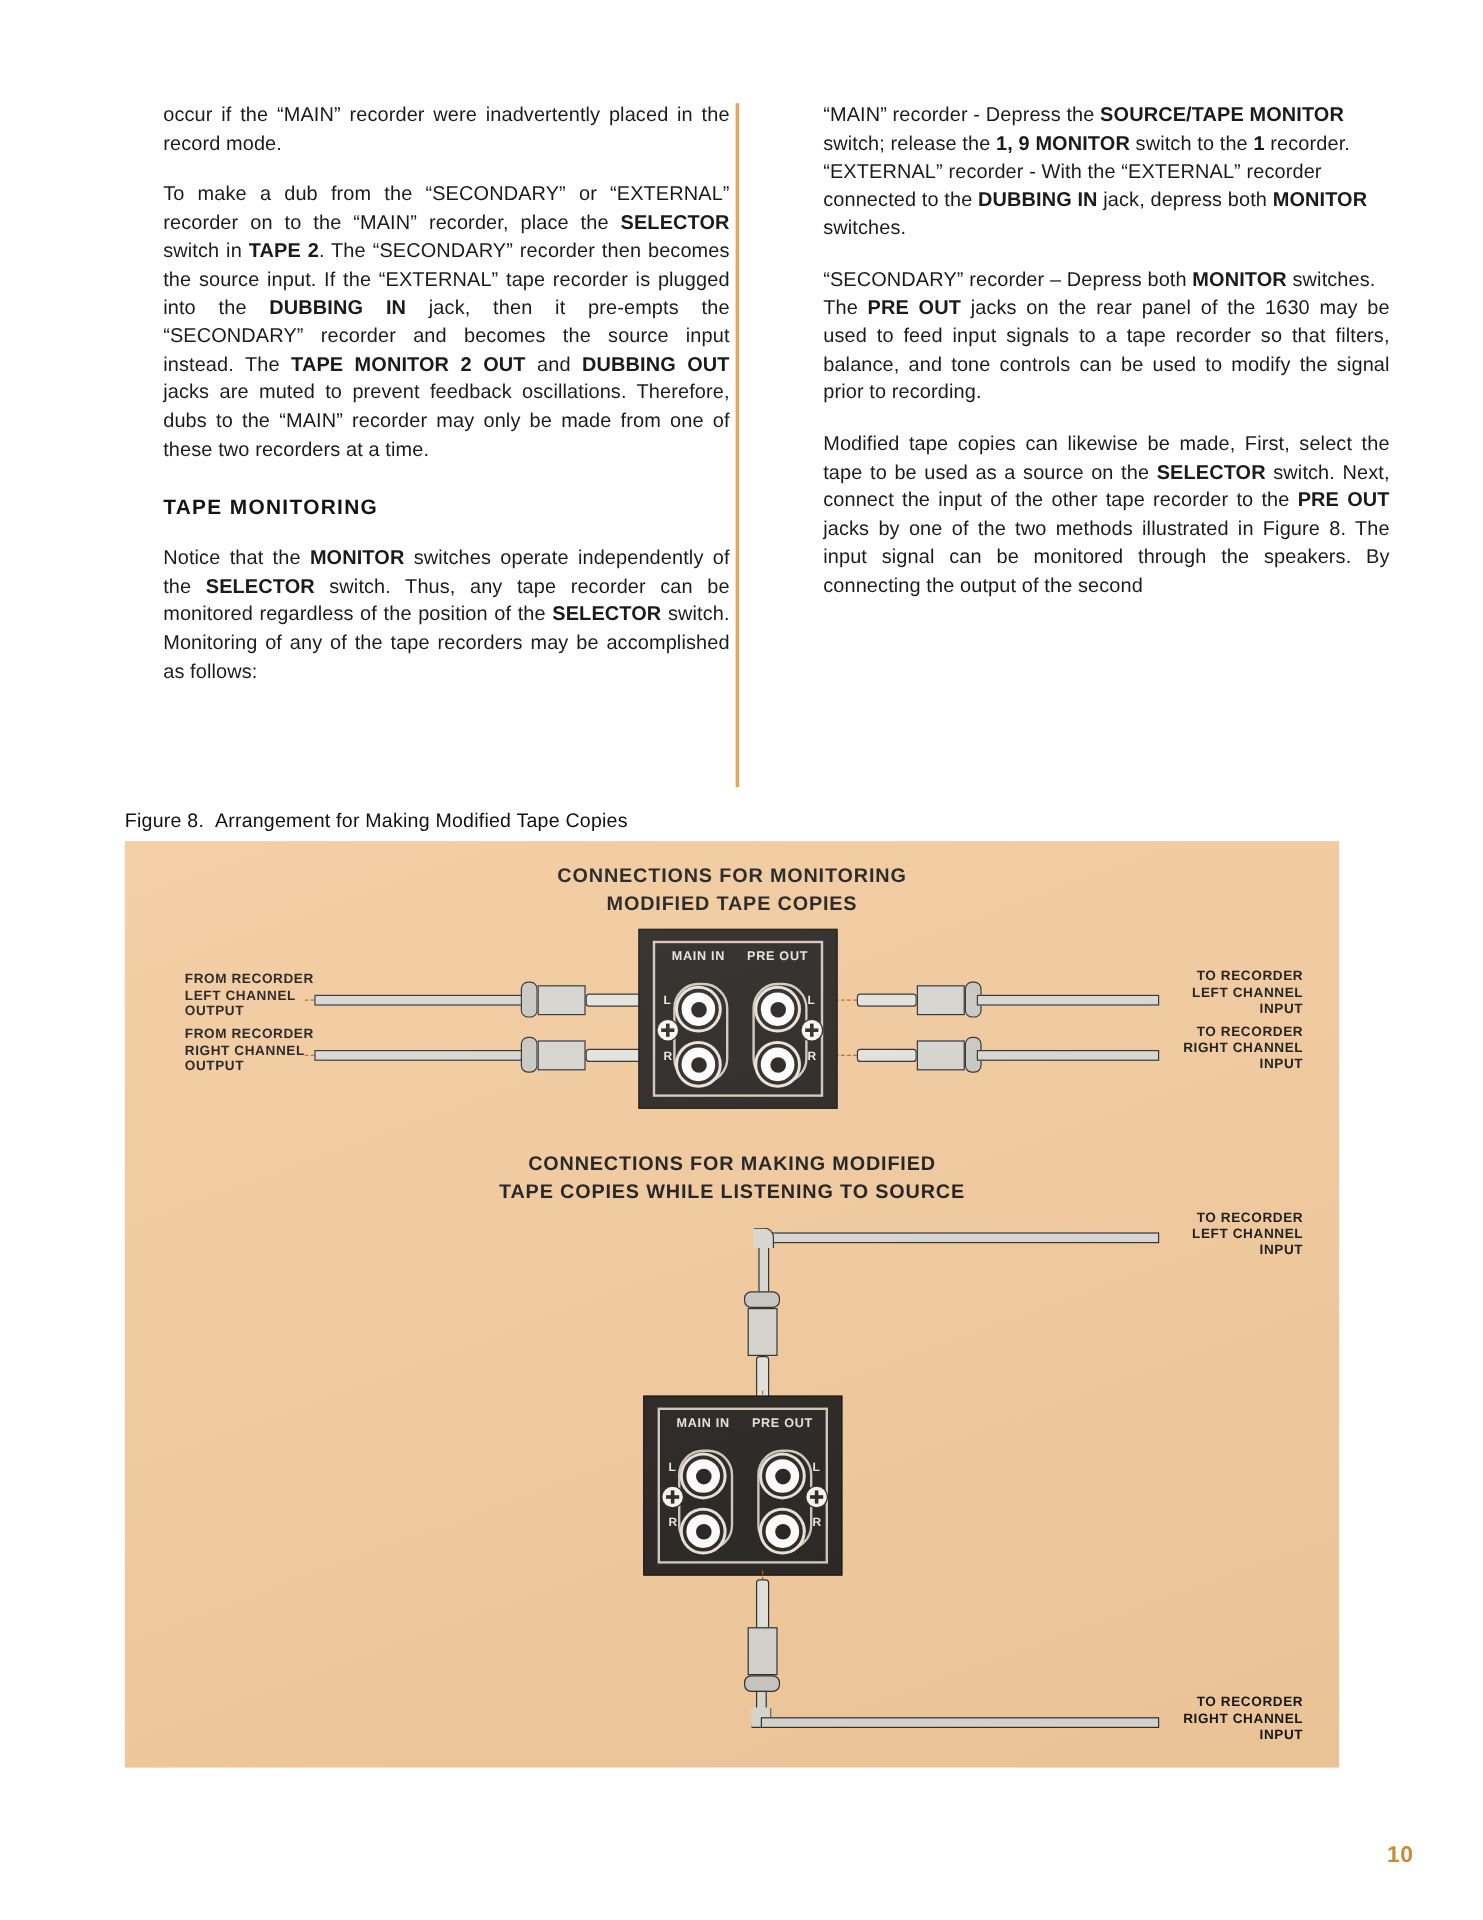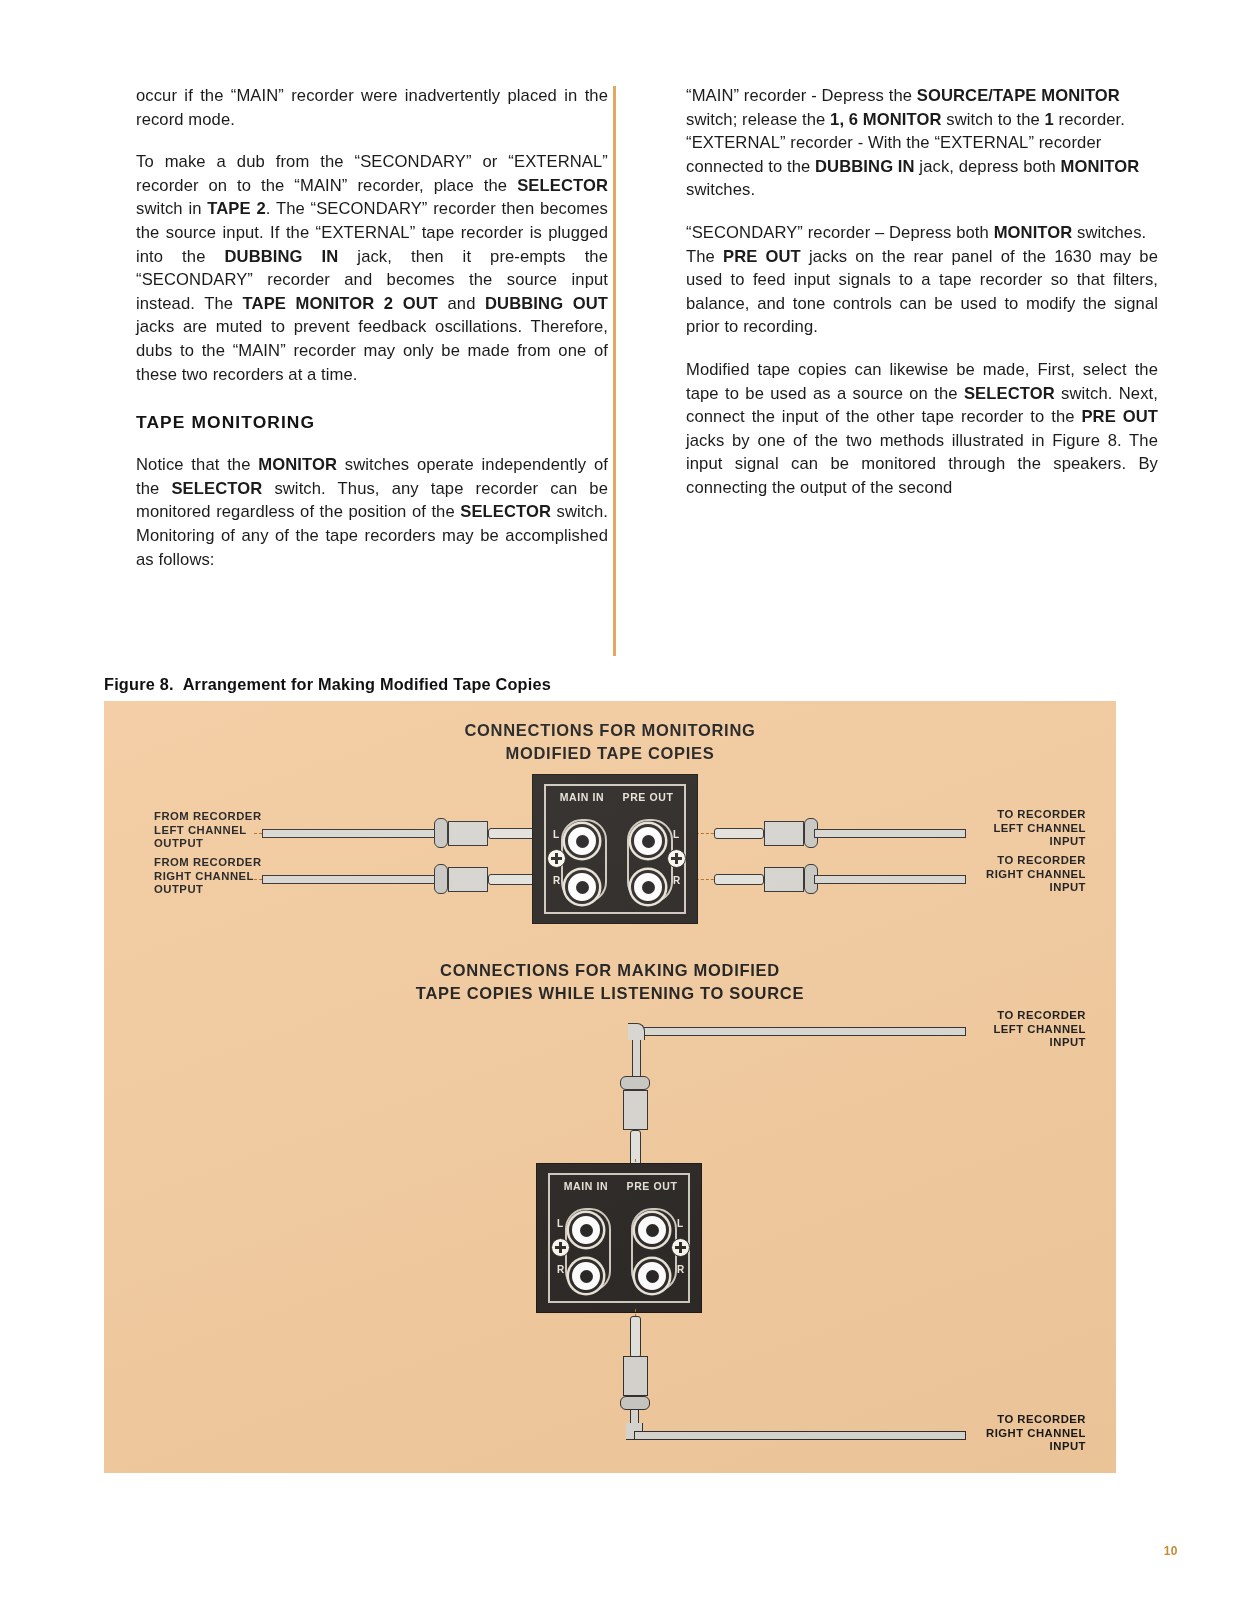--- a/index.html
+++ b/index.html
@@ -61,21 +61,21 @@
     color: #141414;
   }
   h2.section.tight-top { margin-top: 8px; }
 
   
   .fig-caption {
     position: absolute;
     left: 104px;
     top: 675px;
     font-size: 16.3px;
-    font-weight: bold;
+    font-weight: normal;
     color: #101010;
     letter-spacing: 0.2px;
     font-stretch: condensed;
   }
   .fig-caption .num { margin-right: 9px; }
 
   
   .figure {
     position: absolute;
     left: 104px;
@@ -230,42 +230,42 @@
     white-space: pre-line;
   }
   .term-label.right { text-align: right; }
   .term-label.left  { text-align: left; }
 
   
   .page-num {
     position: absolute;
     right: 58px;
     bottom: 42px;
-    font-size: 12px;
+    font-size: 19px;
     font-weight: bold;
     color: #c88b36;
     letter-spacing: 0.5px;
   }
 </style>
 </head>
 <body>
 
 <div class="col-divider"></div>
 
 <div class="columns">
 
   <div class="col col-left">
     <p class="body"><span>occur if the “MAIN” recorder were inadvertently placed in the record mode.</span></p>
     <p class="body"><span>To make a dub from the “SECONDARY” or “EXTERNAL” recorder on to the “MAIN” recorder, place the </span><b>SELECTOR</b><span> switch in </span><b>TAPE 2</b><span>. The “SECONDARY” recorder then becomes the source input. If the “EXTERNAL” tape recorder is plugged into the </span><b>DUBBING IN</b><span> jack, then it pre-empts the “SECONDARY” recorder and becomes the source input instead. The </span><b>TAPE MONITOR 2 OUT</b><span> and </span><b>DUBBING OUT</b><span> jacks are muted to prevent feedback oscillations. Therefore, dubs to the “MAIN” recorder may only be made from one of these two recorders at a time.</span></p>
     <h2 class="section">TAPE MONITORING</h2>
     <p class="body"><span>Notice that the </span><b>MONITOR</b><span> switches operate independently of the </span><b>SELECTOR</b><span> switch. Thus, any tape recorder can be monitored regardless of the position of the </span><b>SELECTOR</b><span> switch. Monitoring of any of the tape recorders may be accomplished as follows:</span></p>
   </div>
 
   <div class="col col-right">
-    <p class="body tight nojust"><span>“MAIN” recorder - Depress the </span><b>SOURCE/TAPE MONITOR</b><span> switch; release the </span><b>1, 6 MONITOR</b><span> switch to the </span><b>1</b><span> recorder.</span></p>
+    <p class="body tight nojust"><span>“MAIN” recorder - Depress the </span><b>SOURCE/TAPE MONITOR</b><span> switch; release the </span><b>1, 9 MONITOR</b><span> switch to the </span><b>1</b><span> recorder.</span></p>
     <p class="body nojust"><span>“EXTERNAL” recorder - With the “EXTERNAL” recorder connected to the </span><b>DUBBING IN</b><span> jack, depress both </span><b>MONITOR</b><span> switches.</span></p>
     <p class="body tight nojust"><span>“SECONDARY” recorder – Depress both </span><b>MONITOR</b><span> switches.</span></p>
     <p class="body"><span>The </span><b>PRE OUT</b><span> jacks on the rear panel of the 1630 may be used to feed input signals to a tape recorder so that filters, balance, and tone controls can be used to modify the signal prior to recording.</span></p>
     <p class="body"><span>Modified tape copies can likewise be made, First, select the tape to be used as a source on the </span><b>SELECTOR</b><span> switch. Next, connect the input of the other tape recorder to the </span><b>PRE OUT</b><span> jacks by one of the two methods illustrated in Figure 8. The input signal can be monitored through the speakers. By connecting the output of the second</span></p>
   </div>
 
 </div>
 
 <div class="fig-caption">
   <span class="num">Figure 8.</span><span>Arrangement for Making Modified Tape Copies</span>

